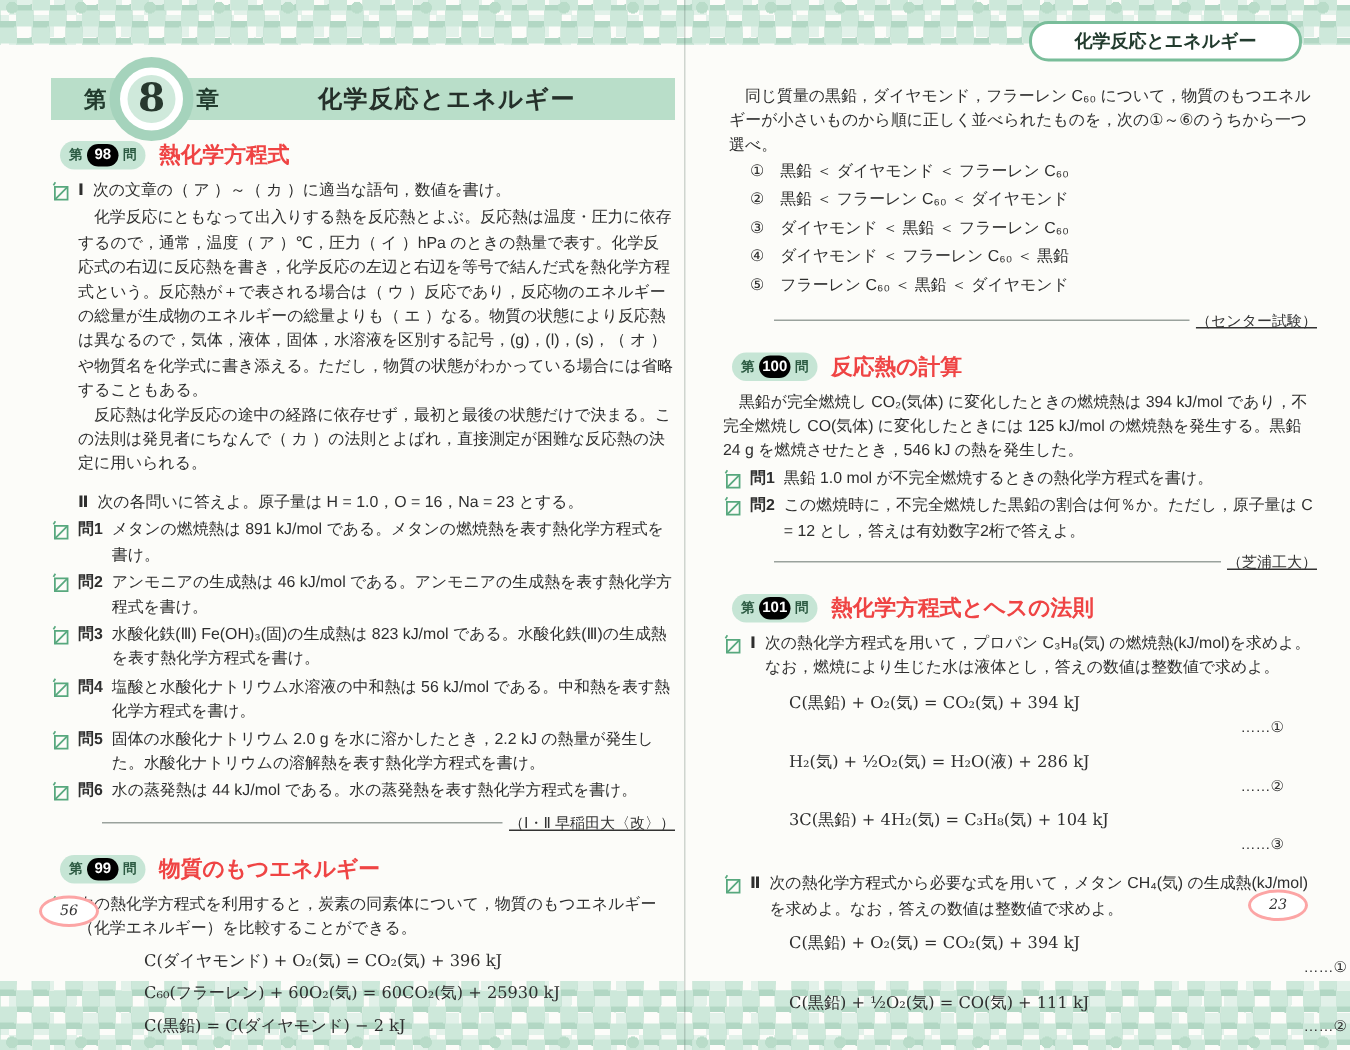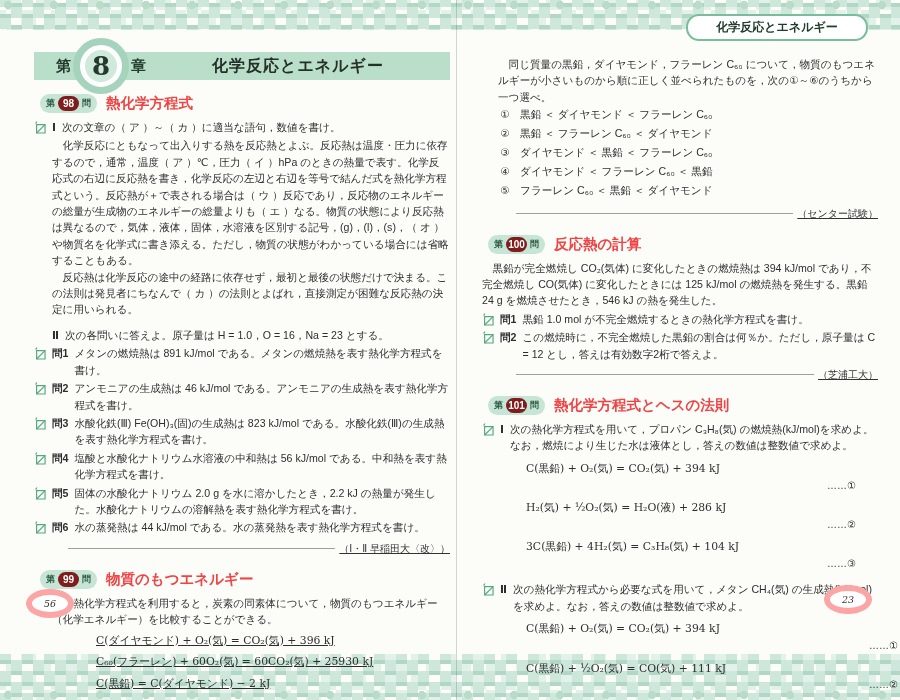--- a/index.html
+++ b/index.html
@@ -27,50 +27,50 @@
   .chap-dai,.chap-sho{font-weight:bold;font-size:15px;color:#223b2e;}
   .chap-dai{margin-left:22px;}
   .chap-circle{width:56px;height:56px;margin:0 2px;border-radius:50%;background:#fff;border:7px solid #a5d3bc;box-sizing:border-box;display:flex;align-items:center;justify-content:center;position:relative;z-index:2;}
   .chap-circle-inner{width:32px;height:32px;border-radius:50%;background:#cfe9db;display:flex;align-items:center;justify-content:center;font-family:"DejaVu Serif","Liberation Serif",serif;font-size:26px;font-weight:bold;color:#27382e;}
   .chap-title{flex:1;text-align:center;font-size:16px;font-weight:bold;color:#25302a;letter-spacing:1px;}
 
   
   .qhead{display:flex;align-items:center;margin:14px 0 6px 6px;}
   .qbadge{display:inline-flex;align-items:center;background:#c6e5d5;border-radius:10px;padding:1px 6px;height:17px;}
   .qbadge .dai,.qbadge .mon{font-size:9px;color:#2c5a42;font-weight:bold;}
-  .qnum{background:#7f1d1d;color:#fff;border-radius:9px;min-width:17px;height:15px;line-height:15px;font-size:10px;font-weight:bold;text-align:center;margin:0 3px;padding:0 2px;}
+  .qnum{background:#000000;color:#fff;border-radius:9px;min-width:17px;height:15px;line-height:15px;font-size:10px;font-weight:bold;text-align:center;margin:0 3px;padding:0 2px;}
   .qtitle{font-size:14.5px;font-weight:bold;margin-left:9px;color:#ef4444;}
 
   .bodytext{font-size:10.6px;line-height:1.55;}
   .row{display:flex;align-items:flex-start;margin:2px 0;}
   .chk{width:13px;height:13px;flex:0 0 13px;margin:2px 5px 0 0;}
   .rlabel{font-weight:bold;flex:0 0 auto;margin-right:6px;white-space:nowrap;}
   .rtext{flex:1;}
   .indent-para{margin-left:18px;text-indent:0;}
 
   
-  .eqblock{font-family:"DejaVu Serif","Liberation Serif",serif;font-size:10.8px;line-height:2.0;margin-left:62px;margin-top:2px;text-decoration:underline;}
+  .eqblock{font-family:"DejaVu Serif","Liberation Serif",serif;font-size:10.8px;line-height:2.0;margin-left:62px;margin-top:2px;}
   .eqrow{display:flex;font-family:"DejaVu Serif","Liberation Serif",serif;font-size:10.8px;margin:7px 0 7px 44px;flex-direction:column;}
   .eqrow .tag{margin-left:auto;font-family:"Liberation Sans",sans-serif;font-size:10px;color:#333;}
   .eqw1{width:330px;}
   .eqw2{width:372px;}
 
   
   .source{display:flex;align-items:center;margin:6px 0 2px 34px;}
   .source .rule{flex:1;border-top:1px solid #9aa29d;margin-right:4px;}
   .source .src-label{font-size:10px;color:#333;white-space:nowrap;text-decoration:underline;}
 
   
   .head-tab{position:absolute;top:-16px;right:10px;width:178px;height:23px;background:#fff;border:2px solid #79bd9a;border-radius:13px;display:flex;align-items:center;justify-content:center;font-size:12px;font-weight:bold;color:#223b2e;z-index:3;}
 
   .options{margin-left:18px;font-size:10.6px;line-height:1.8;}
   .bottom-rule{border-top:1.5px solid #a4c9b6;margin:14px 6px 0 34px;}
 
   
-  .pgnum{position:absolute;width:36px;height:17px;background:#fff;border:6px solid #fca5a5;border-radius:50%;display:flex;align-items:center;justify-content:center;font-family:"DejaVu Serif","Liberation Serif",serif;font-style:italic;font-size:9.5px;color:#333;z-index:4;}
+  .pgnum{position:absolute;width:36px;height:17px;background:#fff;border:2px solid #fca5a5;border-radius:50%;display:flex;align-items:center;justify-content:center;font-family:"DejaVu Serif","Liberation Serif",serif;font-style:italic;font-size:9.5px;color:#333;z-index:4;}
   .pg-left{left:-8px;bottom:26px;}
   .pg-right{right:6px;bottom:30px;}
 </style>
 </head>
 <body>
 
 <div class="spread">
   <div class="deco deco-top"></div>
   <div class="deco deco-bottom"></div>
   <div class="spine"></div>
@@ -201,21 +201,21 @@
     </div>
 
     <div class="pgnum pg-left">56</div>
   </div>
 
   <div class="page page-right">
 
     <div class="head-tab">化学反応とエネルギー</div>
 
     <div class="bodytext" style="margin-top:26px;">
-      <div class="indent-para" style="margin-left:16px;">　同じ質量の黒鉛，ダイヤモンド，フラーレン C₆₀ について，物質のもつエネルギーが小さいものから順に正しく並べられたものを，次の①～⑥のうちから一つ選べ。</div>
+      <div class="indent-para" style="margin-left:4px;">　同じ質量の黒鉛，ダイヤモンド，フラーレン C₆₀ について，物質のもつエネルギーが小さいものから順に正しく並べられたものを，次の①～⑥のうちから一つ選べ。</div>
       <div class="options">
         <div>①　黒鉛 ＜ ダイヤモンド ＜ フラーレン C₆₀</div>
         <div>②　黒鉛 ＜ フラーレン C₆₀ ＜ ダイヤモンド</div>
         <div>③　ダイヤモンド ＜ 黒鉛 ＜ フラーレン C₆₀</div>
         <div>④　ダイヤモンド ＜ フラーレン C₆₀ ＜ 黒鉛</div>
         <div>⑤　フラーレン C₆₀ ＜ 黒鉛 ＜ ダイヤモンド</div>
       </div>
     </div>
 
     <div class="source">

